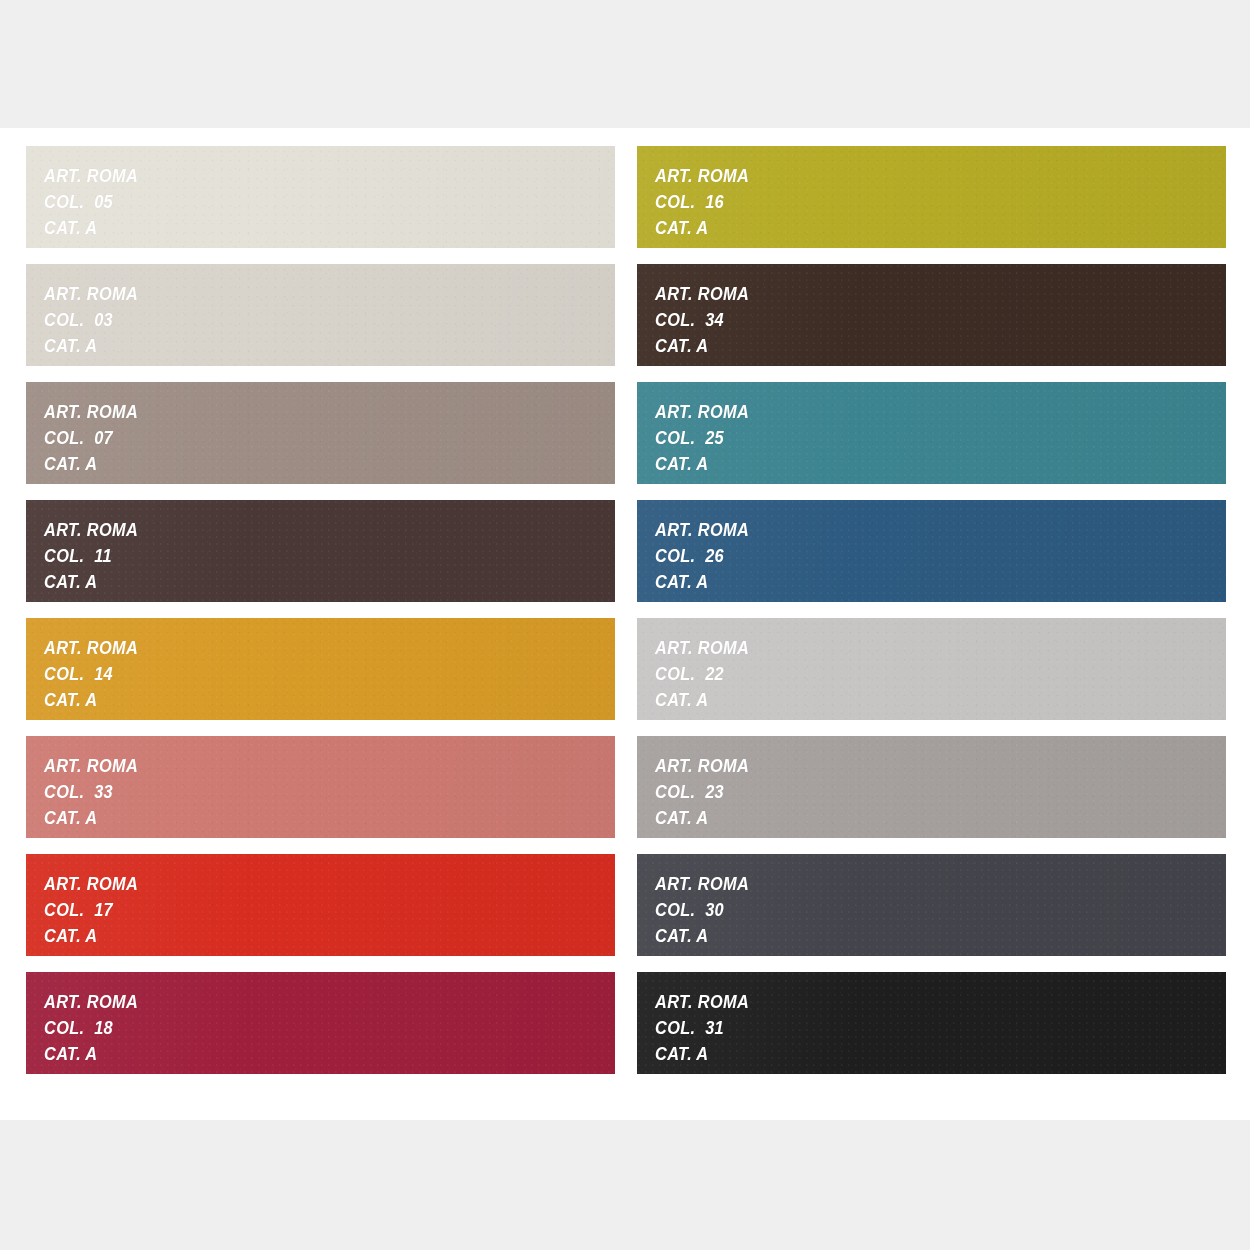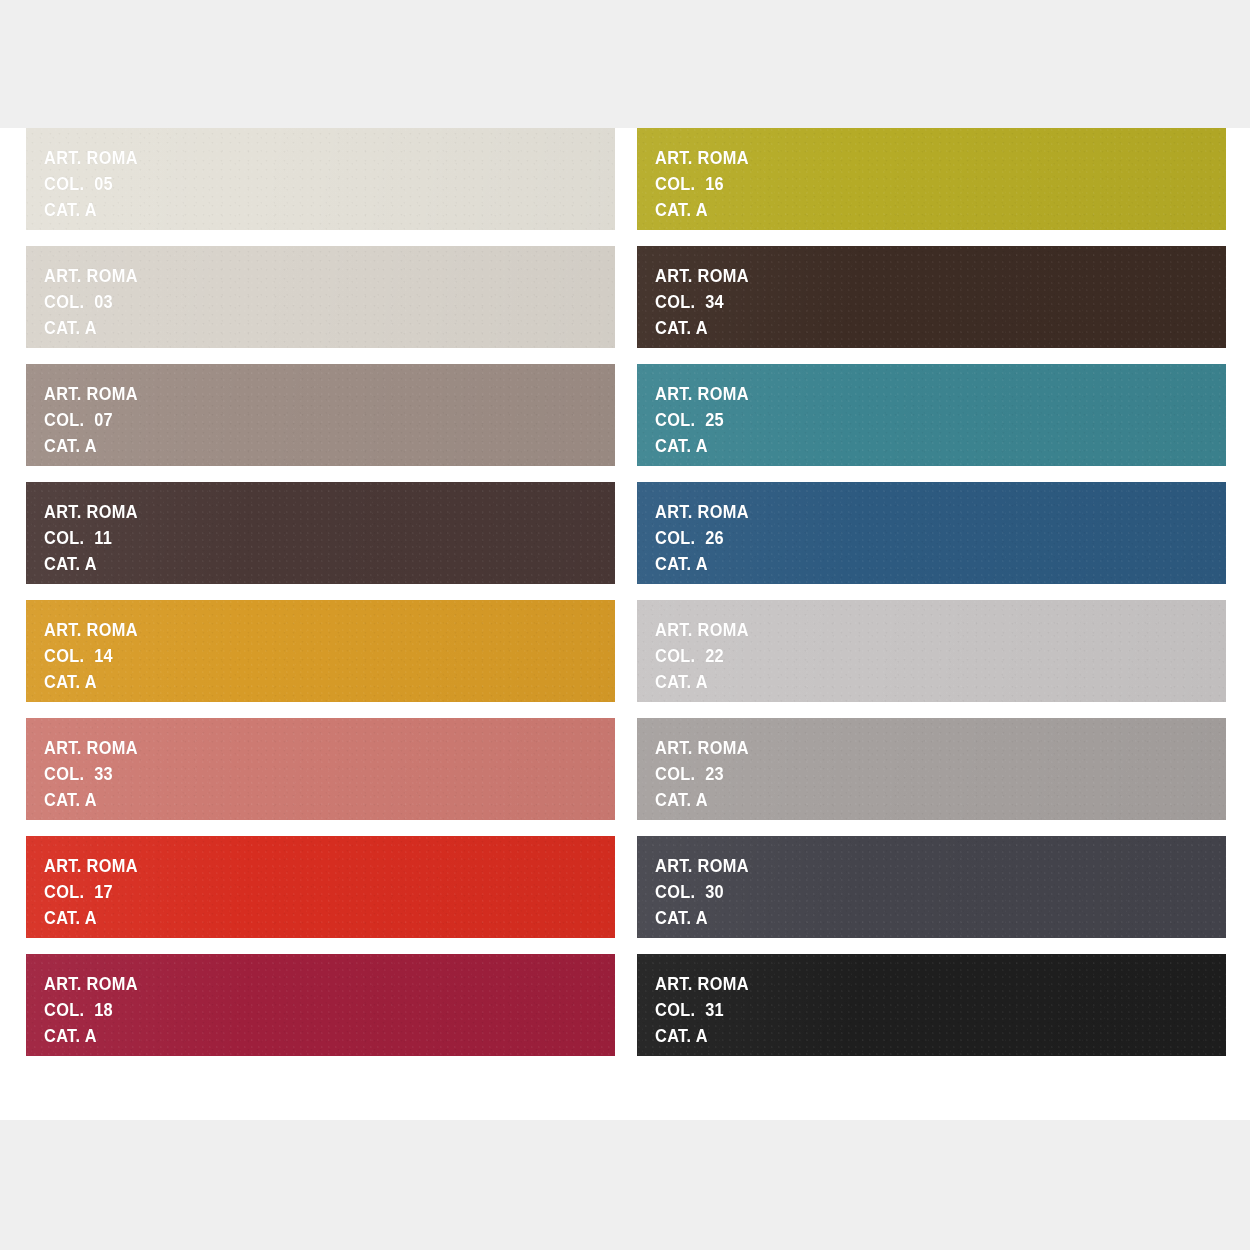--- a/index.html
+++ b/index.html
@@ -29,26 +29,27 @@
     left: 0;
     top: 128px;
     width: 1250px;
     height: 992px;
     background: #ffffff;
   }
 
   .grid {
     position: absolute;
     left: 26px;
-    top: 0;
+    top: 18px;
     width: 1196px;
     display: grid;
     grid-template-columns: 589px 589px;
     column-gap: 22px;
     row-gap: 16px;
+    font-style: italic;
   }
 
   .swatch {
     position: relative;
     height: 102px;
     overflow: hidden;
     box-sizing: border-box;
   }
 
   

